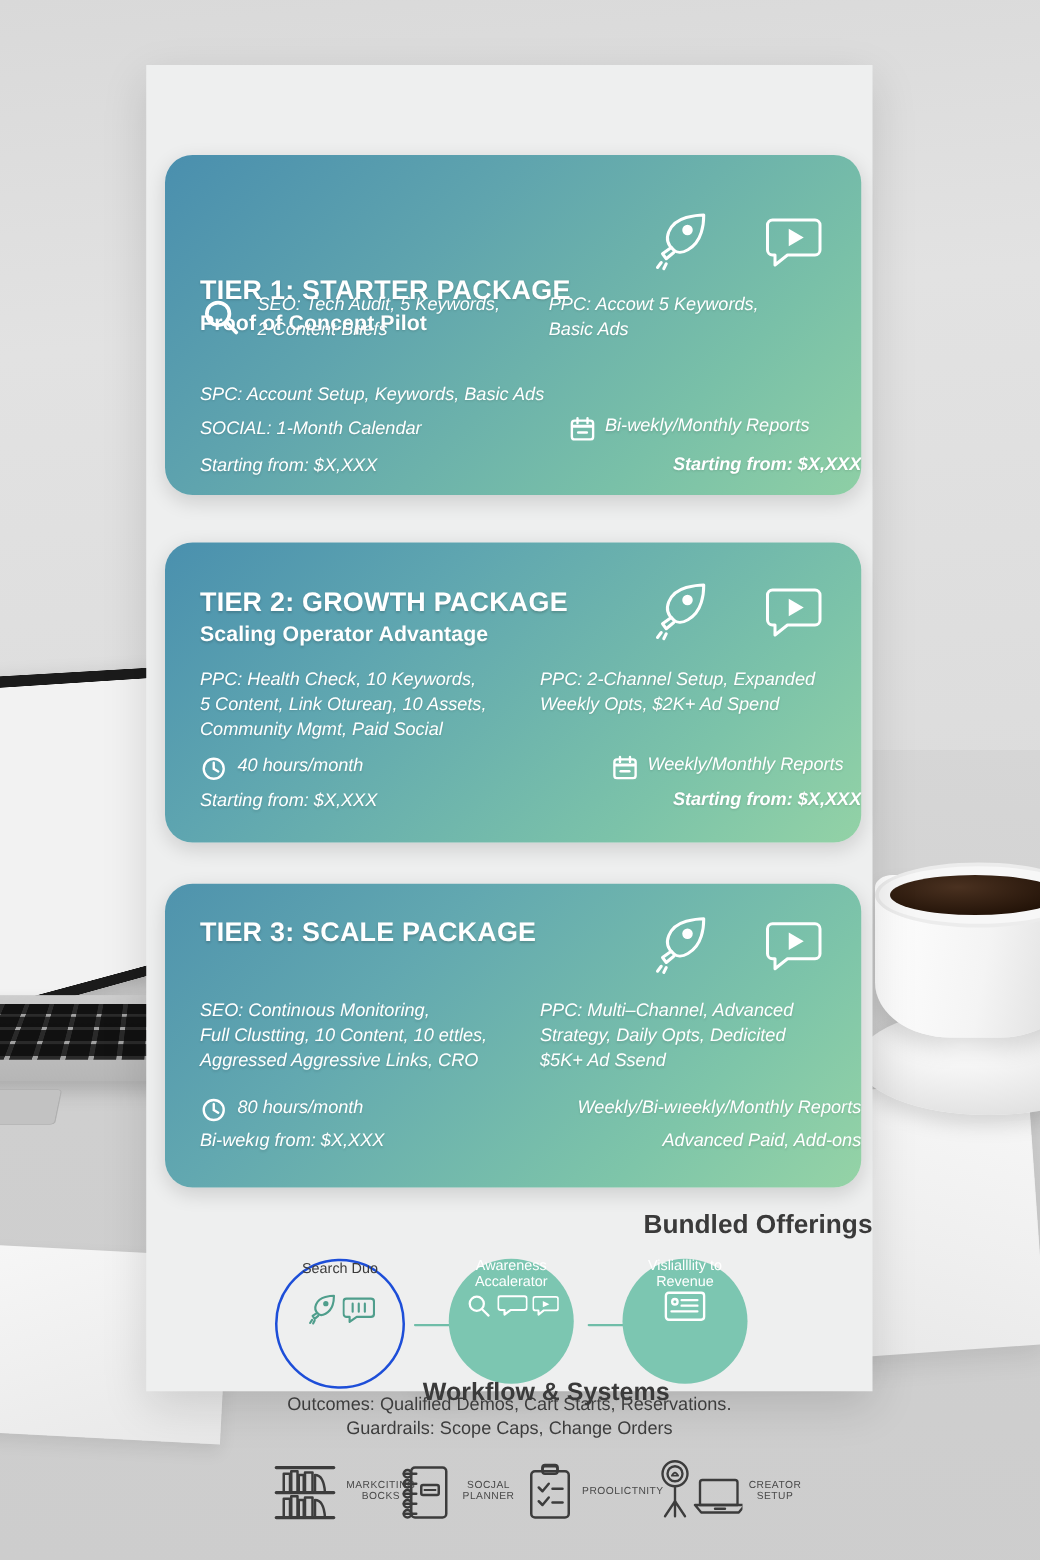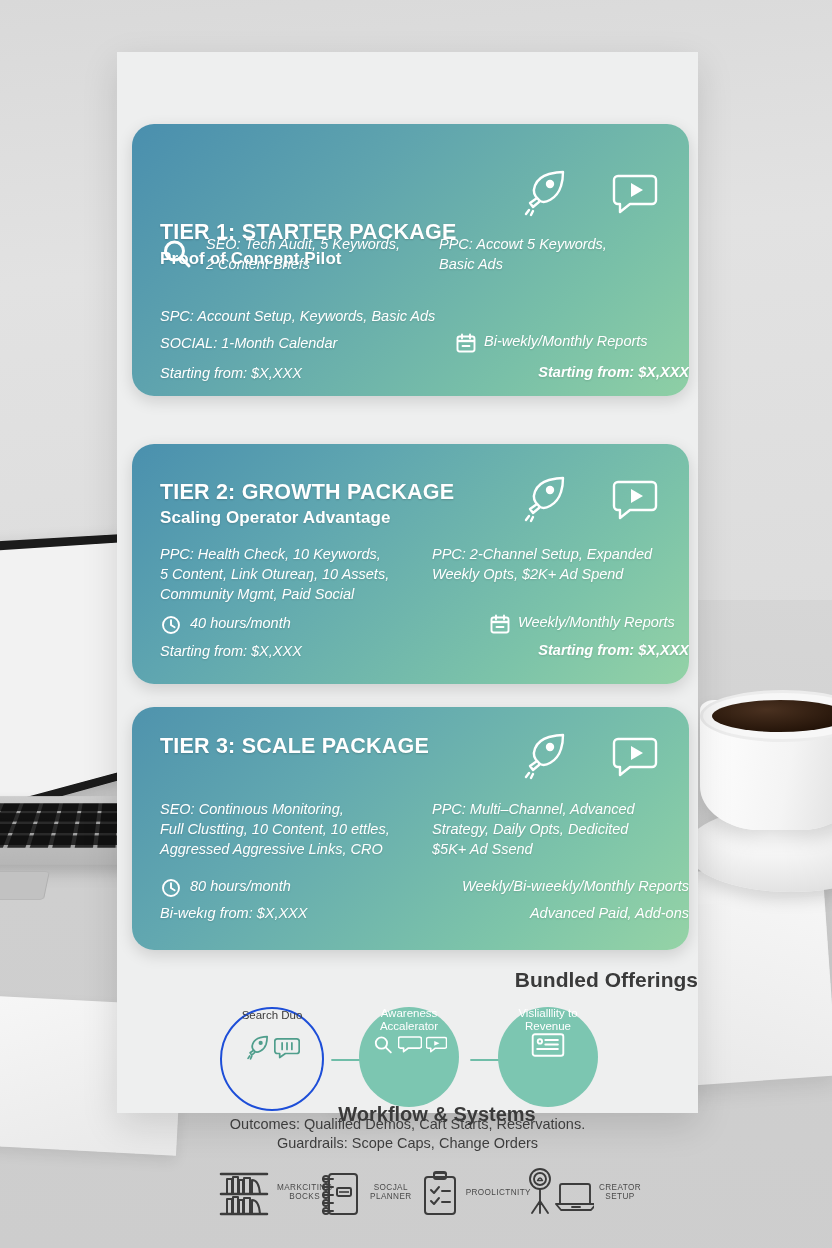--- a/index.html
+++ b/index.html
@@ -89,21 +89,21 @@
     box-shadow:0 12px 34px rgba(0,0,0,.13);
   }
 
   
   .card{
     position:absolute;left:132px;width:557px;border-radius:22px;
     color:#ffffff;box-shadow:0 5px 16px rgba(0,0,0,.14);
     overflow:hidden;
   }
   .card-1{top:72px;height:272px;background:linear-gradient(135deg,#4a8fae 0%,#5fa4ae 35%,#79c0a8 75%,#8ecfa5 100%);}
-  .card-2{top:392px;height:240px;background:linear-gradient(135deg,#4a90ae 0%,#5fa6b0 32%,#7cc3a9 75%,#93d2a6 100%);}
+  .card-2{top:382px;height:240px;background:linear-gradient(135deg,#4a90ae 0%,#5fa6b0 32%,#7cc3a9 75%,#93d2a6 100%);}
   .card-3{top:655px;height:243px;background:linear-gradient(135deg,#4f93ad 0%,#62a8b0 32%,#7ec5a9 75%,#95d3a6 100%);}
 
   .card h1{
     margin:0;position:absolute;left:28px;
     font-size:21.5px;font-weight:bold;letter-spacing:.2px;
     text-shadow:0 1px 2px rgba(0,0,0,.18);
   }
   .card h2{
     margin:0;position:absolute;left:28px;
     font-size:17px;font-weight:bold;letter-spacing:.1px;

